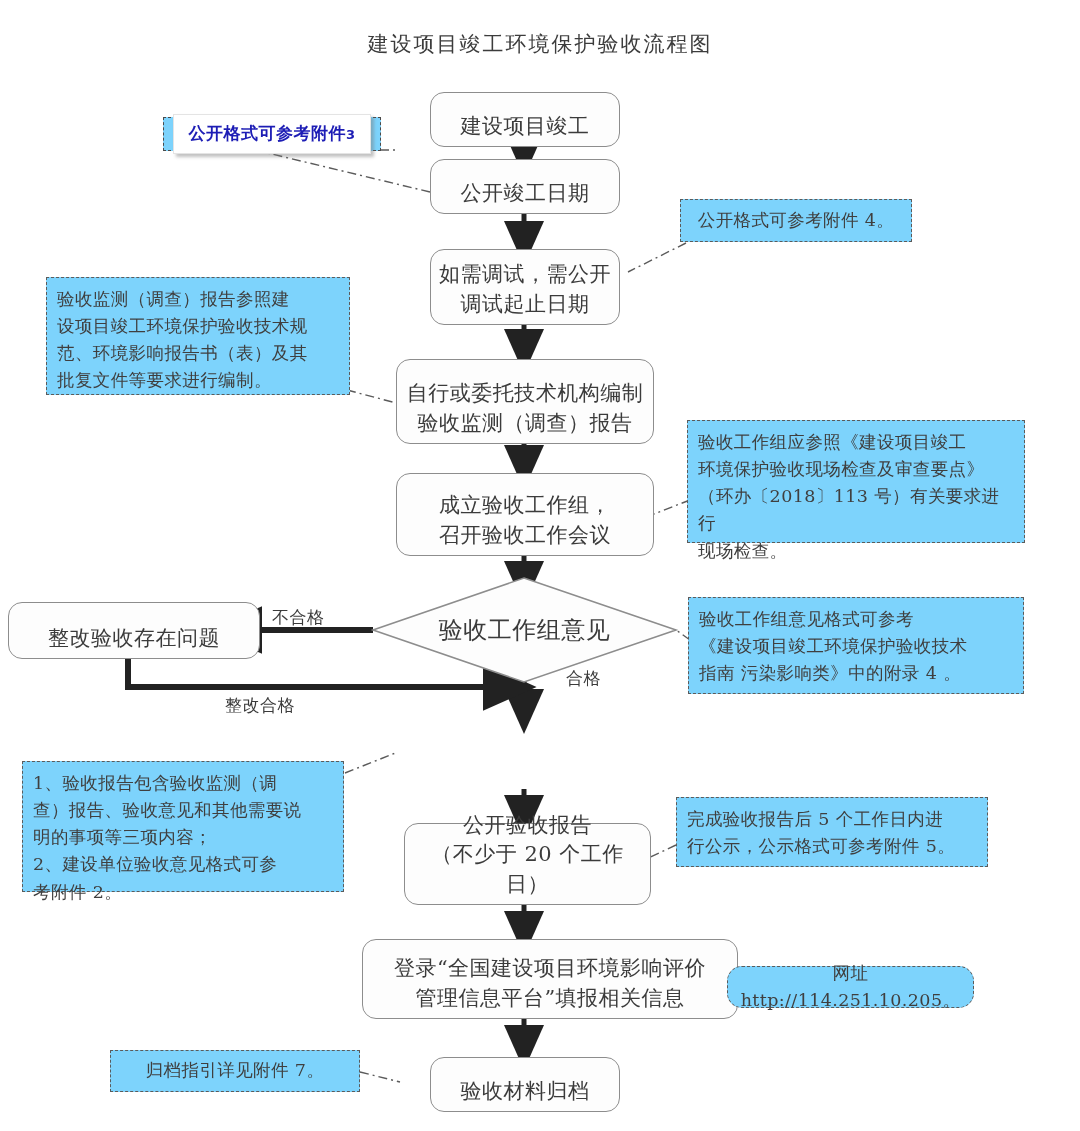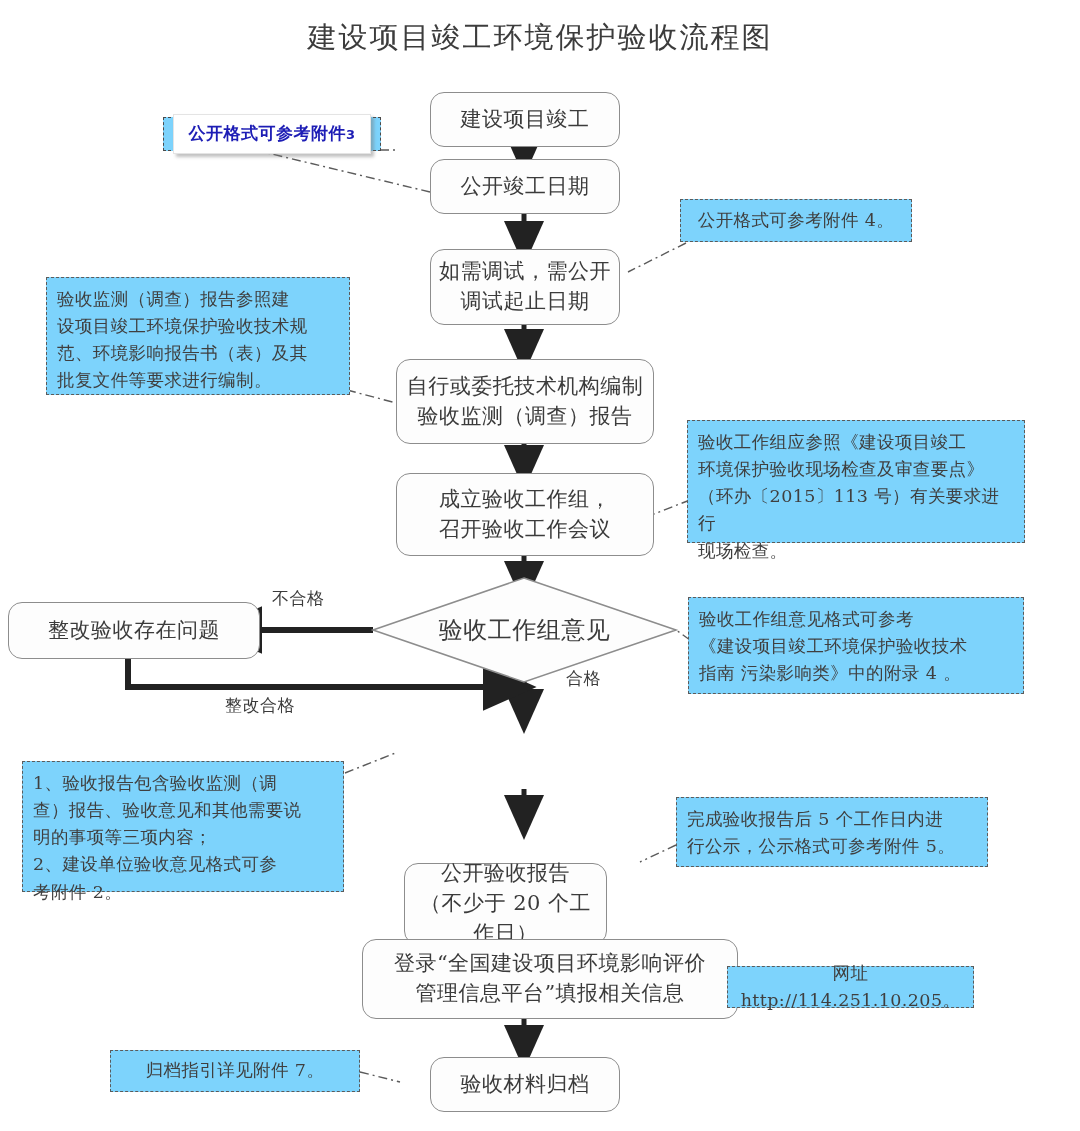--- a/index.html
+++ b/index.html
@@ -8,36 +8,36 @@
     background:#ffffff;
     font-family:"DejaVu Sans","Liberation Sans",sans-serif;
     color:#3a3a3a;
     position:relative;
     overflow:hidden;
   }
   #stage{position:absolute;left:0;top:0;width:1080px;height:1131px;}
   svg#wires{position:absolute;left:0;top:0;width:1080px;height:1131px;pointer-events:none;}
 
   .title{
-    position:absolute;left:0;top:18px;width:1080px;
+    position:absolute;left:0;top:30px;width:1080px;
     text-align:center;
-    font-size:29px;
+    font-size:21px;
     letter-spacing:2px;
     color:#3c3c3c;
     font-family:"DejaVu Serif","Liberation Serif",serif;
   }
 
   
   .node{
     position:absolute;
     box-sizing:border-box;
     border:1.6px solid #8d8d8d;
     border-radius:14px;
     background:#fdfdfd;
-    display:flex;align-items:center;justify-content:center;
+    display:flex;align-items:flex-end;justify-content:center;
     text-align:center;
     font-size:21px;
     line-height:1.42;
     color:#3b3b3b;
     font-family:"DejaVu Serif","Liberation Serif",serif;
     letter-spacing:0.5px;
     padding:4px 8px;
   }
   .node .t{white-space:pre-line;}
 
@@ -186,35 +186,35 @@
     <div class="diamond-label">
       <span class="t">验收工作组意见</span>
     </div>
   </div>
 
   <div class="node" style="left:8px;top:602px;width:252px;height:57px;">
     <span class="t">整改验收存在问题</span>
   </div>
 
 
-  <div class="node" style="left:404px;top:823px;width:203px;height:82px;margin-top:40px;">
+  <div class="node" style="left:404px;top:823px;width:247px;height:82px;">
     <span class="t">公开验收报告
 （不少于 20 个工作日）</span>
   </div>
 
   <div class="node" style="left:362px;top:939px;width:376px;height:80px;">
     <span class="t">登录“全国建设项目环境影响评价
 管理信息平台”填报相关信息</span>
   </div>
 
   <div class="node" style="left:430px;top:1057px;width:190px;height:55px;">
     <span class="t">验收材料归档</span>
   </div>
 
-  <div class="edge-label" style="left:272px;top:587px;">不合格</div>
+  <div class="edge-label" style="left:272px;top:606px;">不合格</div>
   <div class="edge-label" style="left:566px;top:667px;">合格</div>
   <div class="edge-label" style="left:225px;top:694px;">整改合格</div>
 
   <div class="note blue-note" style="left:163px;top:117px;width:218px;height:34px;">
     <span class="blue-chip"><span>公开格式可参考附件</span><sub>3</sub></span>
   </div>
 
   <div class="note center" style="left:680px;top:199px;width:232px;height:43px;">
     <span class="t">公开格式可参考附件 4。</span>
   </div>
@@ -222,21 +222,21 @@
   <div class="note indent" style="left:46px;top:277px;width:304px;height:118px;">
     <span class="t">验收监测（调查）报告参照建
 设项目竣工环境保护验收技术规
 范、环境影响报告书（表）及其
 批复文件等要求进行编制。</span>
   </div>
 
   <div class="note indent" style="left:687px;top:420px;width:338px;height:123px;">
     <span class="t">验收工作组应参照《建设项目竣工
 环境保护验收现场检查及审查要点》
-（环办〔2015〕113 号）有关要求进行
+（环办〔2018〕113 号）有关要求进行
 现场检查。</span>
   </div>
 
   <div class="note indent" style="left:688px;top:597px;width:336px;height:97px;">
     <span class="t">验收工作组意见格式可参考
 《建设项目竣工环境保护验收技术
 指南 污染影响类》中的附录 4 。</span>
   </div>
 
   <div class="note" style="left:22px;top:761px;width:322px;height:131px;">
@@ -245,21 +245,21 @@
 明的事项等三项内容；
 2、建设单位验收意见格式可参
 考附件 2。</span>
   </div>
 
   <div class="note" style="left:676px;top:797px;width:312px;height:70px;">
     <span class="t">完成验收报告后 5 个工作日内进
 行公示，公示格式可参考附件 5。</span>
   </div>
 
-  <div class="note center" style="left:727px;top:966px;width:247px;height:42px;">
+  <div class="note center" style="left:727px;top:966px;width:247px;height:42px;border-radius:15px;">
     <span class="t">网址 http://114.251.10.205。</span>
   </div>
 
   <div class="note center" style="left:110px;top:1050px;width:250px;height:42px;">
     <span class="t">归档指引详见附件 7。</span>
   </div>
 
 </div>
 
 </body></html>

